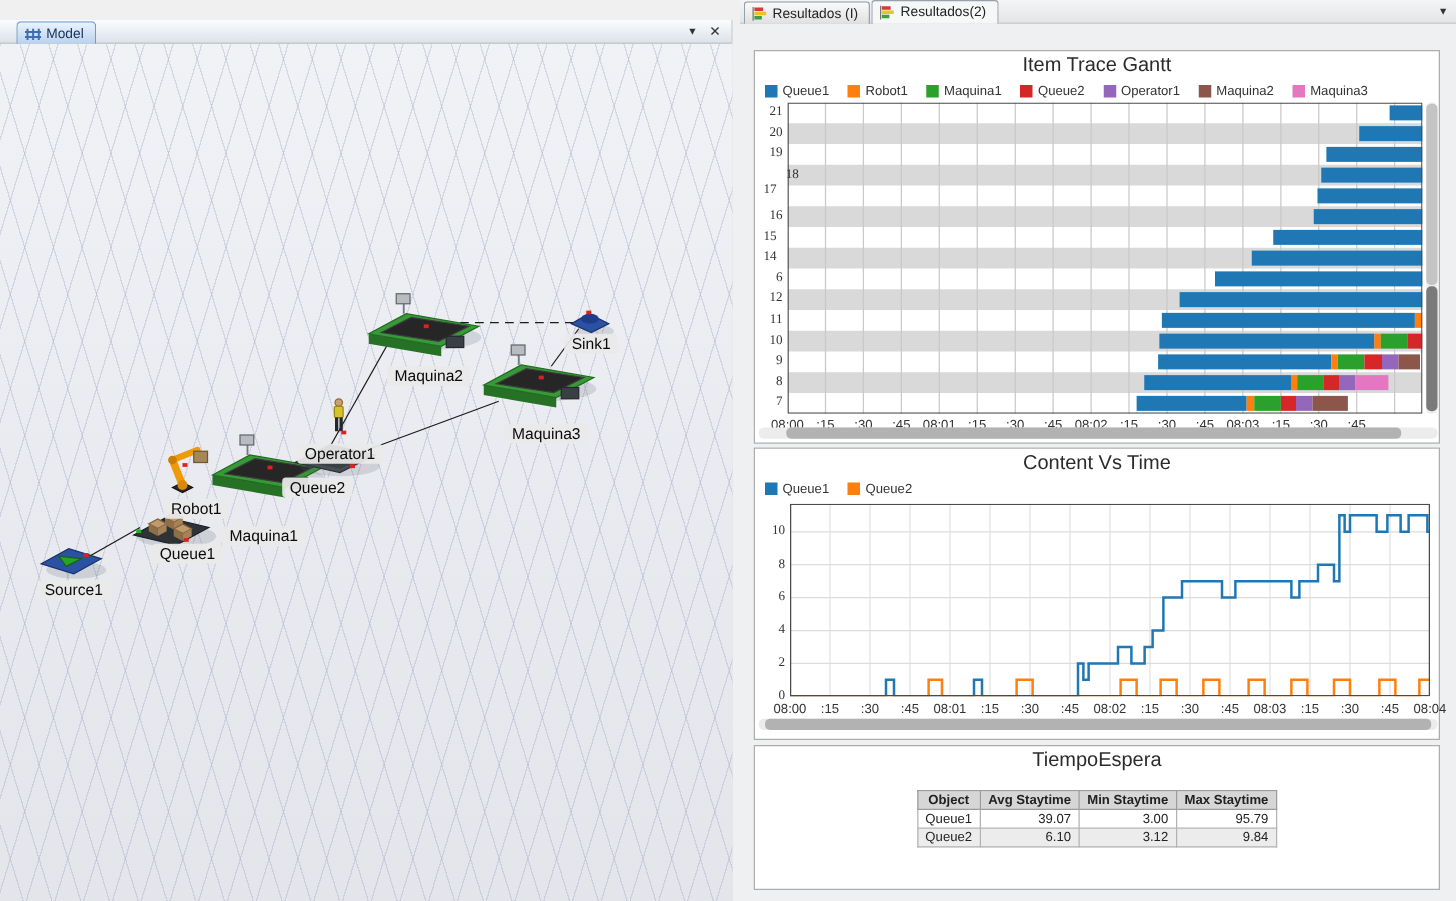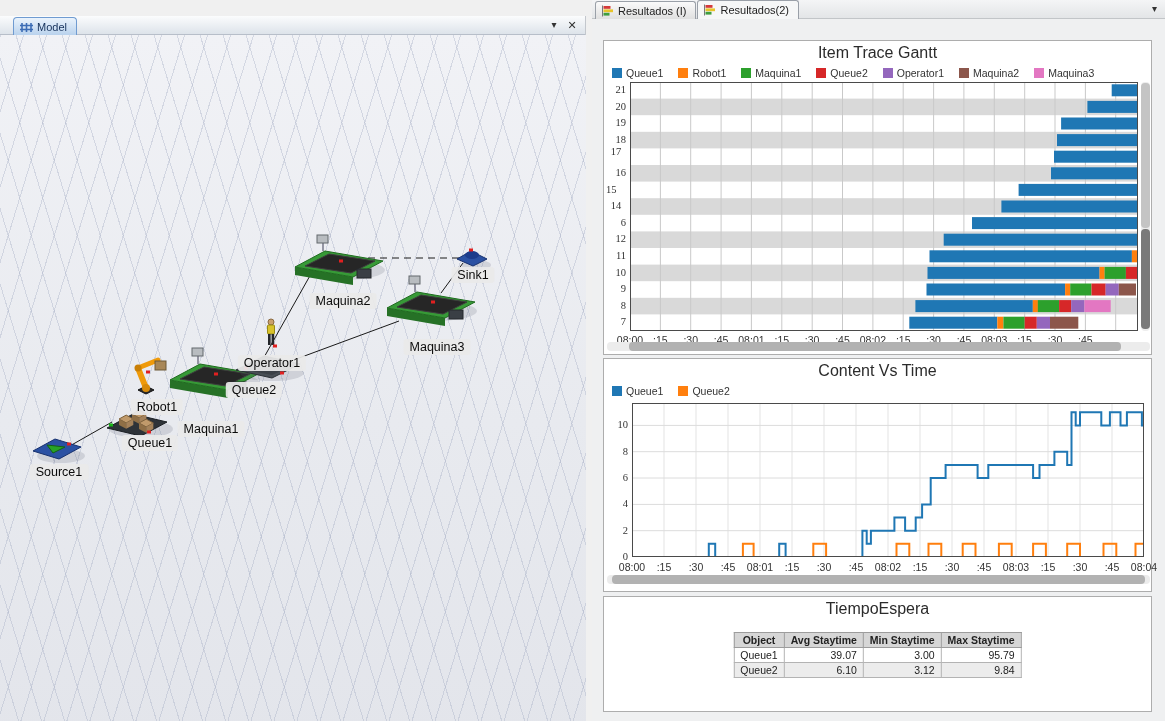--- a/index.html
+++ b/index.html
@@ -304,24 +304,24 @@
             <rect x="427.0" y="52.1" width="81.0" height="12" fill="#1f77b4"></rect>
             <rect x="431.1" y="35.5" width="76.9" height="12" fill="#1f77b4"></rect>
             <rect x="457.4" y="18.9" width="50.6" height="12" fill="#1f77b4"></rect>
             <rect x="481.7" y="2.3" width="26.3" height="12" fill="#1f77b4"></rect>
             <rect x="0.5" y="0.5" width="507" height="248" fill="none" stroke="#4a4a4a"></rect>
           </svg></div>
       <div id="gantt-ylabels">
           <div class="axis-label" style="left: 2px; top: 43px; width: 20px; text-align: right;">21</div>
           <div class="axis-label" style="left: 2px; top: 59.6px; width: 20px; text-align: right;">20</div>
           <div class="axis-label" style="left: 2px; top: 76.2px; width: 20px; text-align: right;">19</div>
-          <div class="axis-label" style="left: 2px; top: 92.8px; width: 20px; text-align: right;">18</div>
+          <div class="axis-label" style="left: 15px; top: 92.8px; width: 20px; text-align: right;">18</div>
           <div class="axis-label" style="left: 2px; top: 105px; width: 20px; text-align: center;">17</div>
           <div class="axis-label" style="left: 2px; top: 126px; width: 20px; text-align: right;">16</div>
-          <div class="axis-label" style="left: 2px; top: 142.6px; width: 20px; text-align: left;">15</div>
+          <div class="axis-label" style="left: 2px; top: 142.6px; width: 20px; text-align: center;">15</div>
           <div class="axis-label" style="left: 2px; top: 159.2px; width: 20px; text-align: center;">14</div>
           <div class="axis-label" style="left: 2px; top: 175.8px; width: 20px; text-align: right;">6</div>
           <div class="axis-label" style="left: 2px; top: 192.4px; width: 20px; text-align: right;">12</div>
           <div class="axis-label" style="left: 2px; top: 209px; width: 20px; text-align: right;">11</div>
           <div class="axis-label" style="left: 2px; top: 225.6px; width: 20px; text-align: right;">10</div>
           <div class="axis-label" style="left: 2px; top: 242.2px; width: 20px; text-align: right;">9</div>
           <div class="axis-label" style="left: 2px; top: 258.8px; width: 20px; text-align: right;">8</div>
           <div class="axis-label" style="left: 2px; top: 275.4px; width: 20px; text-align: right;">7</div>
         </div>
       <div id="gantt-xlabels">

